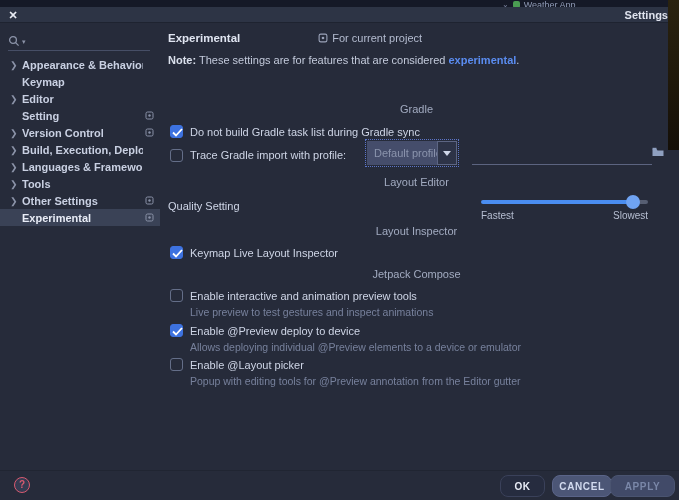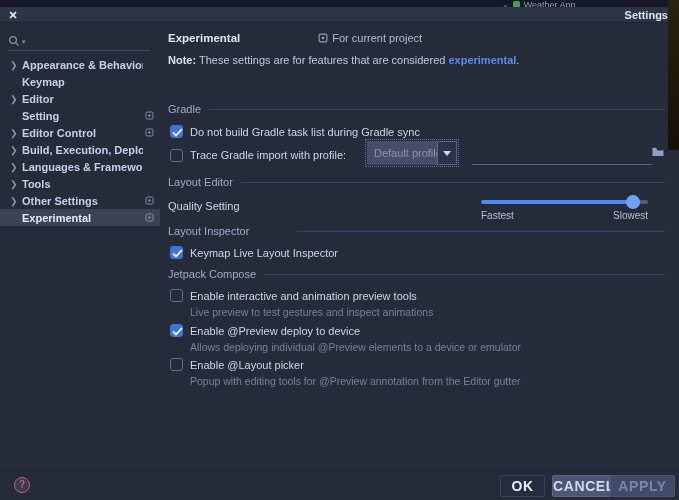--- a/index.html
+++ b/index.html
@@ -39,21 +39,21 @@
   .abs { position:absolute; left:0; }
 
   .hdr-row { top:9px; display:flex; align-items:center; gap:8px; }
   .hdr-title { font-weight:bold; color:#e0e5f1; font-size:11.5px; }
   .hdr-scope { display:flex; align-items:center; gap:4px; color:#b4bcd0; margin-left:70px; }
 
   .note-row { top:31px; color:#c3cadb; }
   .note-row b { color:#dae0ec;text-align:center; }
   .note-link { color:#5a8cf0; font-weight:600; cursor:pointer; }
 
-  .section { display:flex; align-items:center; width:497px; color:#a2abc0; }
+  .section { display:flex; align-items:center; width:497px; color:#a2abc0;flex-direction:column; }
   .section .hr { flex:1 1 auto; height:1px; background:#3a415a; margin-left:8px; }
 
   .cbrow { display:flex; align-items:center; gap:7px; }
   .cb { width:13px; height:13px; border-radius:3px; border:1.5px solid #646e88; background:transparent; flex:0 0 13px; position:relative; cursor:pointer; }
   .cb.checked { background:#3d72e0; border-color:#3d72e0; }
   .cb.checked svg { position:absolute; left:1px; top:2px; }
   .desc { color:#77819c; font-size:10.5px; padding-left:20px; }
 
   
   .combo { position:absolute; left:197px; top:-7px; width:90px; height:24px; background:#454d6b; display:flex; align-items:center;
@@ -69,22 +69,22 @@
   .slider-track { position:relative; height:14px; cursor:pointer; }
   .track-fill { position:absolute; left:0; top:5px; height:4px; width:91%; background:#4a8df0; border-radius:2px; }
   .track-rest { position:absolute; right:0; top:5px; height:4px; width:9%; background:#565e72; border-radius:2px; }
   .knob { position:absolute; left:calc(91% - 7px); top:0; width:14px; height:14px; border-radius:50%; background:#6fa3f2; }
   .slider-labels { display:flex; justify-content:space-between; font-size:10px; color:#b7bfd2; margin-top:1px; }
 
   
   .footer { position:absolute; left:0; bottom:0; width:679px; height:30px; background:#262b3a; border-top:1px solid #202532; z-index:3; }
   .help-circle { position:absolute; left:14px; top:6px; width:16px; height:16px; border-radius:50%; border:1.5px solid #d85a70; background:#343b52;
                  color:#d85a70; font-size:10px; font-weight:bold; text-align:center; line-height:14px; cursor:pointer; }
-  .btn { position:absolute; top:4px; height:22px; border:1px solid #3a415a; border-radius:2px; font-family:"Liberation Sans",sans-serif;
-         font-size:14px; font-weight:bold; letter-spacing:0.6px; cursor:pointer; }
+  .btn { position:absolute; top:4px; height:22px; border:1px solid #3a415a; border-radius:8px; font-family:"Liberation Sans",sans-serif;
+         font-size:10px; font-weight:bold; letter-spacing:0.6px; cursor:pointer; }
   .btn-ok { left:500px; width:45px; background:#262c3f; color:#e8ecf6; }
   .btn-cancel { left:552px; width:60px; background:#4c5676; color:#d2daef; border-color:#5a6488; }
   .btn-apply { left:610px; width:65px; background:#414a68; color:#7a87a8; border-color:#4a5470; cursor:default; }
 
   svg { display:block; }
 </style>
 </head>
 <body>
 
 <div class="backdrop-strip">
@@ -134,21 +134,21 @@
         <span class="lbl">Setting</span>
         <span class="badge">
           <svg width="9" height="9" viewBox="0 0 9 9">
               <rect x="1" y="1" width="7" height="7" rx="1.5" fill="none" stroke="#8a92a8"></rect>
               <circle cx="4.5" cy="4.5" r="1.2" fill="#8a92a8"></circle>
             </svg>
         </span>
       </div>
       <div class="side-item">
         <span class="chev">❯</span>
-        <span class="lbl">Editor Control</span>
+        <span class="lbl">Version Control</span>
         <span class="badge">
           <svg width="9" height="9" viewBox="0 0 9 9">
               <rect x="1" y="1" width="7" height="7" rx="1.5" fill="none" stroke="#8a92a8"></rect>
               <circle cx="4.5" cy="4.5" r="1.2" fill="#8a92a8"></circle>
             </svg>
         </span>
       </div>
       <div class="side-item">
         <span class="chev">❯</span>
         <span class="lbl">Build, Execution, Deployment</span>

